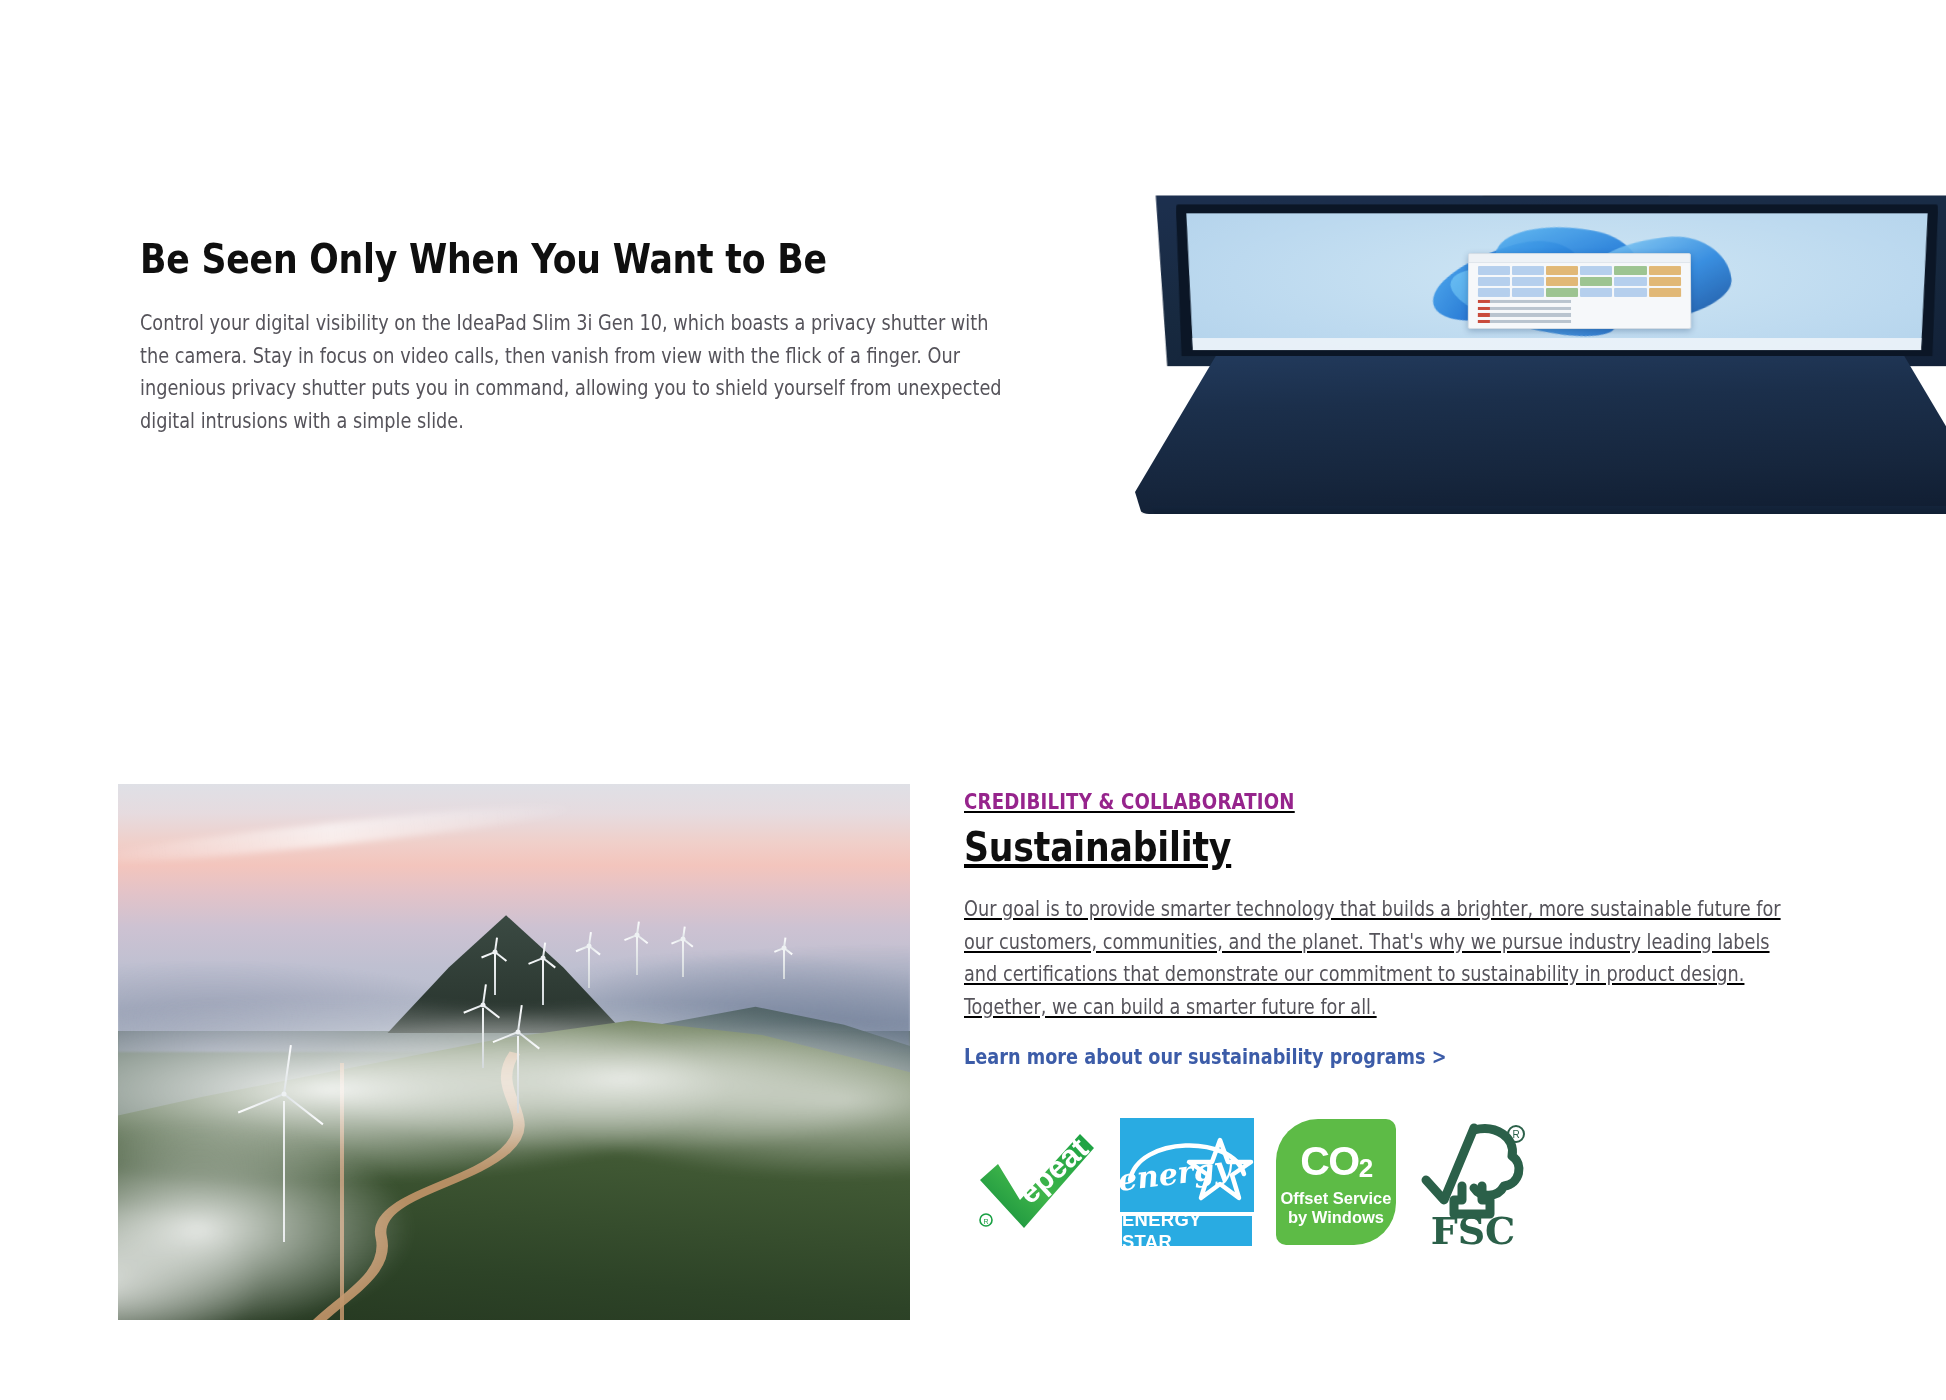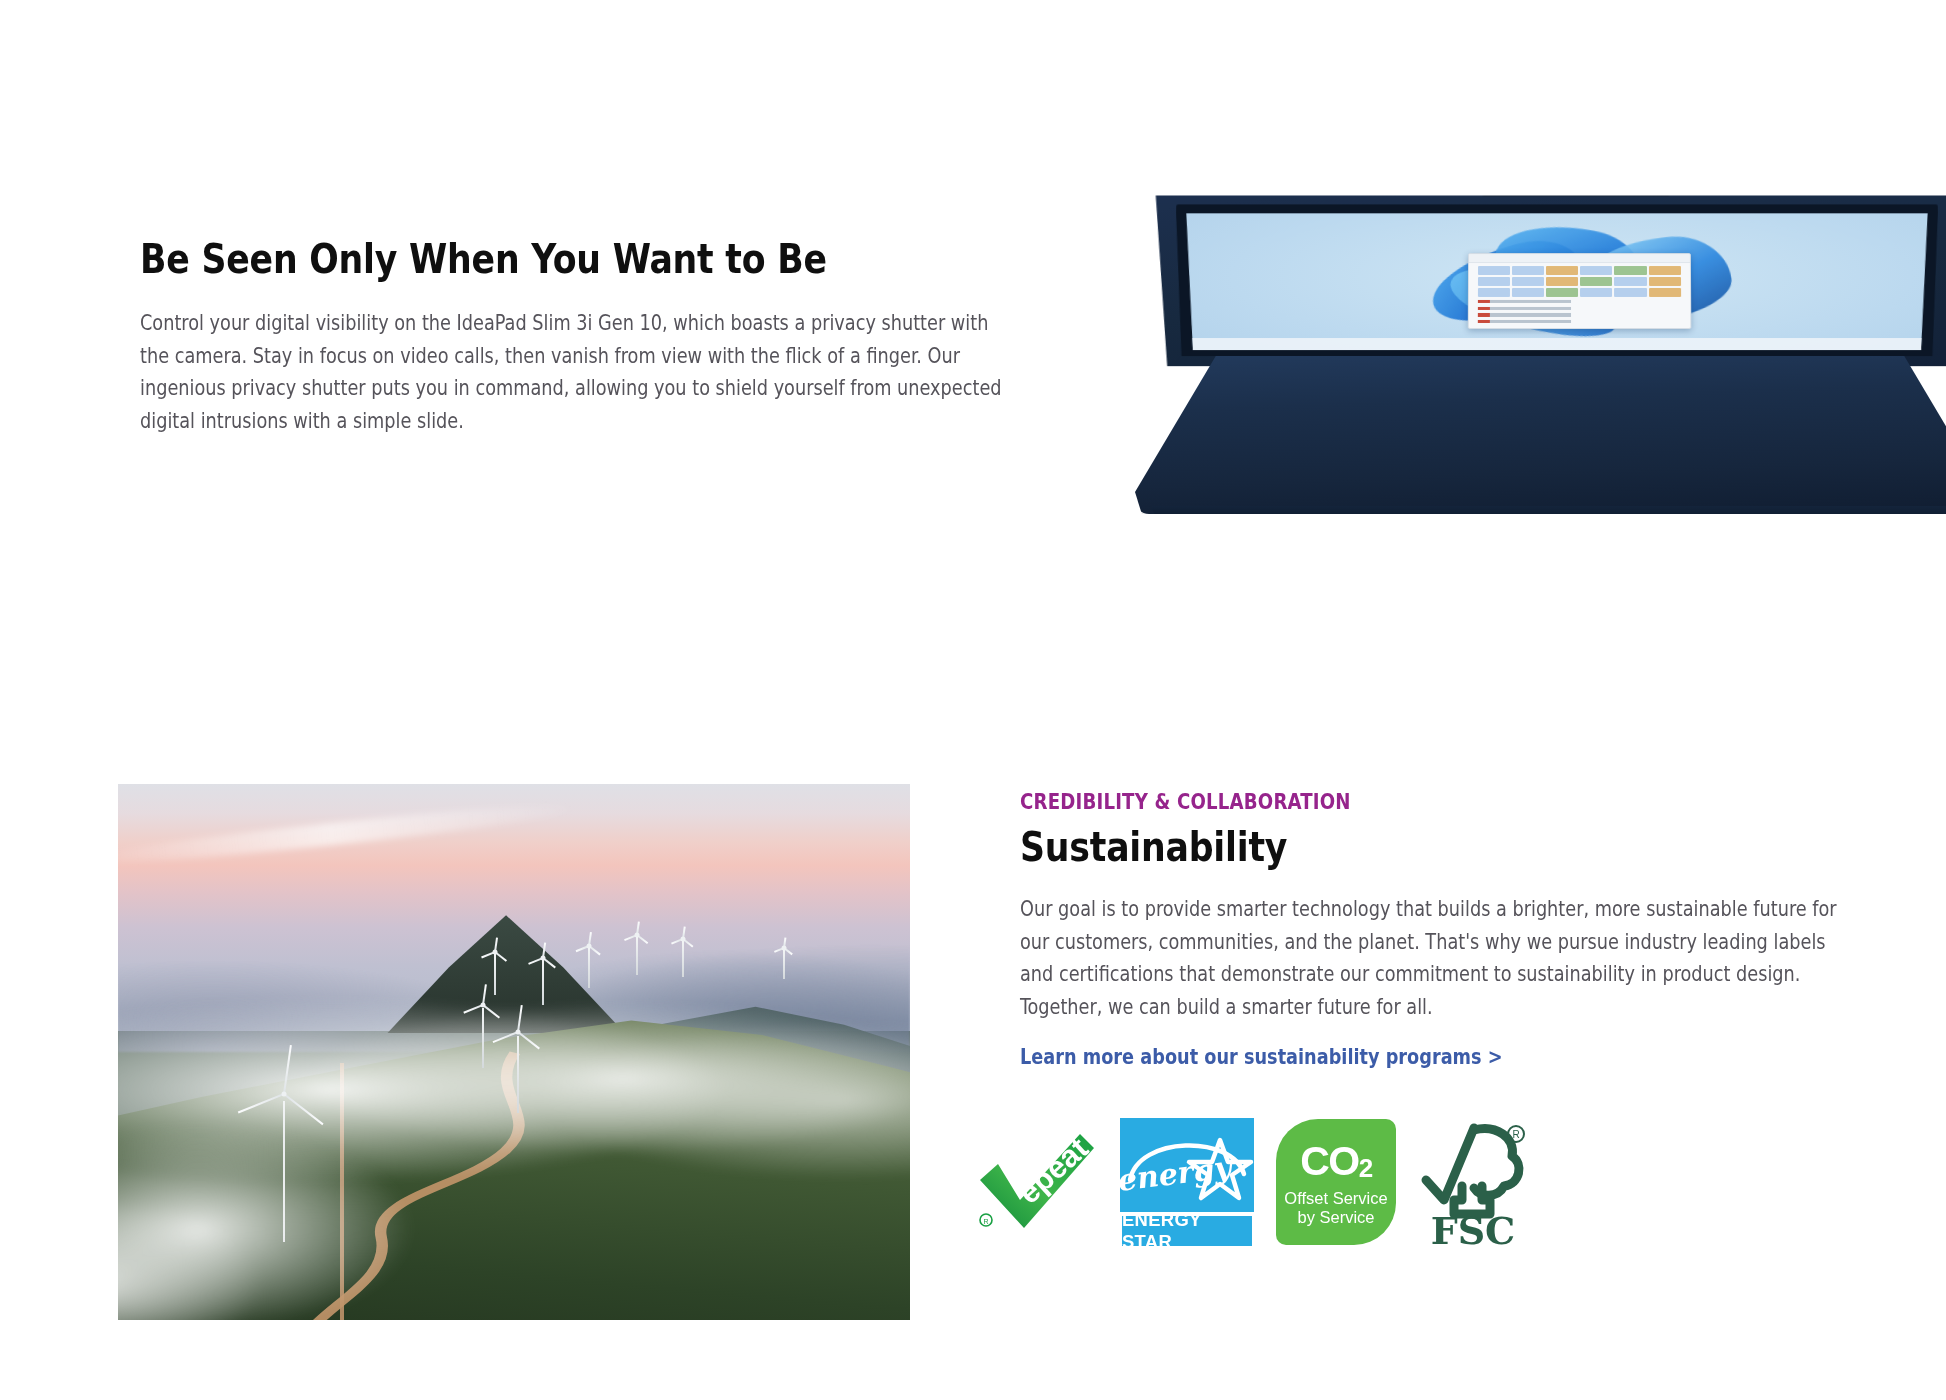--- a/index.html
+++ b/index.html
@@ -260,21 +260,21 @@
   .turbine .bl{
     position:absolute; left:50%; top:22%; width:2px; height:26%;
     background:linear-gradient(180deg,#fbfcfd,#dfe4e7);
     transform-origin: 50% 100%;
   }
   .turbine .b1{ transform: translate(-50%,-100%) rotate(8deg); }
   .turbine .b2{ transform: translate(-50%,-100%) rotate(128deg); }
   .turbine .b3{ transform: translate(-50%,-100%) rotate(248deg); }
 
   
-  #sustain-copy { position:absolute; left:1020px; top:150px; width:880px; }
+  #sustain-copy { position:absolute; left:964px; top:150px; width:880px;text-decoration:underline; }
   .eyebrow {
     font-family:"DejaVu Sans Condensed","Liberation Sans Narrow","Liberation Sans",sans-serif;
     font-weight:700; font-size:21px; letter-spacing:.2px;
     color:#96248C; margin:0 0 10px 0; text-transform:uppercase;
     transform: scaleX(.96); transform-origin:left center;
   }
   .h-sustain {
     font-family:"DejaVu Sans Condensed","Liberation Sans Narrow","Liberation Sans",sans-serif;
     font-weight:700; font-size:41px; line-height:1.15; color:#0f0f0f;
     margin:0 0 22px 0; letter-spacing:-.2px;
@@ -317,21 +317,21 @@
     border-radius: 42px 10px 42px 10px;
     color:#ffffff; display:flex; flex-direction:column;
     align-items:center; justify-content:center; padding-top:4px;
   }
   .co2-main {
     font-family:"Liberation Sans",sans-serif; font-weight:700;
     font-size:41px; line-height:1; letter-spacing:-1.5px;
   }
   .co2-main sub { font-size:26px; vertical-align:-2px; }
   .co2-sub {
-    font-family:"Liberation Sans",sans-serif; font-weight:400;
+    font-family:"Liberation Sans",sans-serif; font-weight:700;
     font-size:16.5px; line-height:19px; text-align:center; margin-top:7px;
   }
 
   
   #badge-fsc { width:110px; height:128px; }
   #badge-fsc svg { width:100%; height:100%; display:block; }
 
   .sr { position:absolute; width:1px; height:1px; overflow:hidden; clip:rect(0 0 0 0); }
 </style>
 </head>
@@ -630,21 +630,21 @@
       </div>
       <div class="es-bottom">ENERGY STAR</div>
     </div>
 
     <div class="badge" id="badge-co2">
       <div class="co2-main">
         <span>CO</span><sub>2</sub>
       </div>
       <div class="co2-sub">
         <span>Offset Service</span><br>
-        <span>by Service</span>
+        <span>by Windows</span>
       </div>
     </div>
 
     <div class="badge" id="badge-fsc">
       <svg viewBox="0 0 110 128" aria-hidden="true">
         <g fill="none" stroke="#2B6049" stroke-width="9" stroke-linecap="round" stroke-linejoin="round">
           <path d="M8 62 L26 82 L56 10"></path>
           <path d="M56 12 C 78 6, 98 20, 94 38 C 106 46, 102 66, 86 68 C 80 80, 62 80, 56 70"></path>
           <path d="M44 68 L44 82 L36 82 L36 96 L72 96 L72 82 L64 82 L64 68"></path>
         </g>

